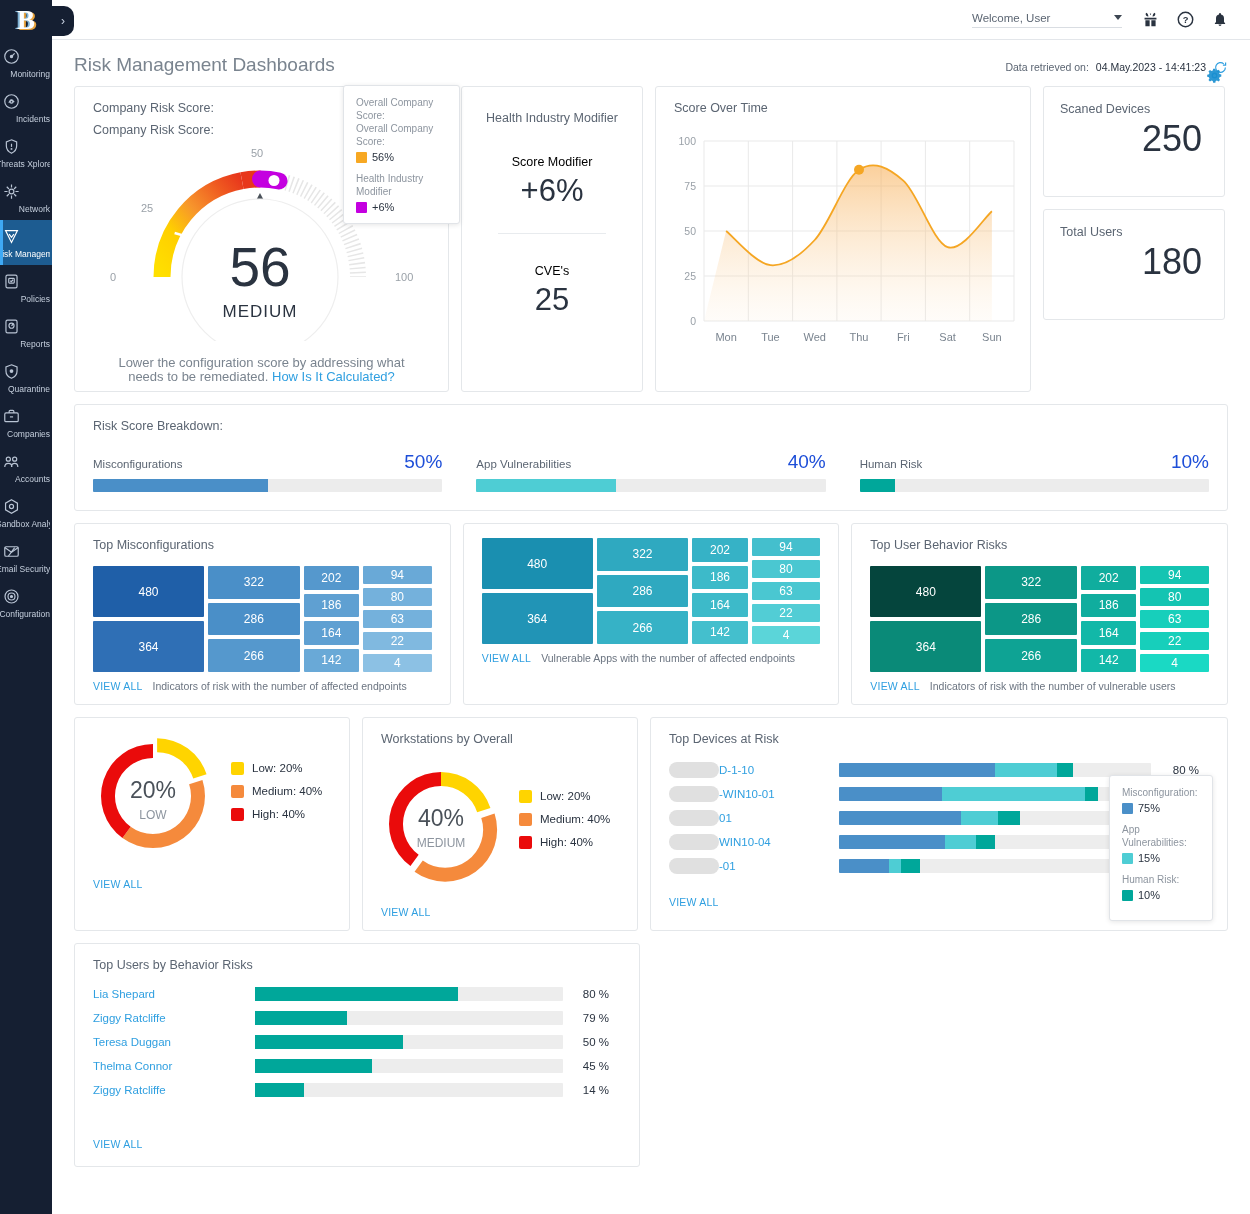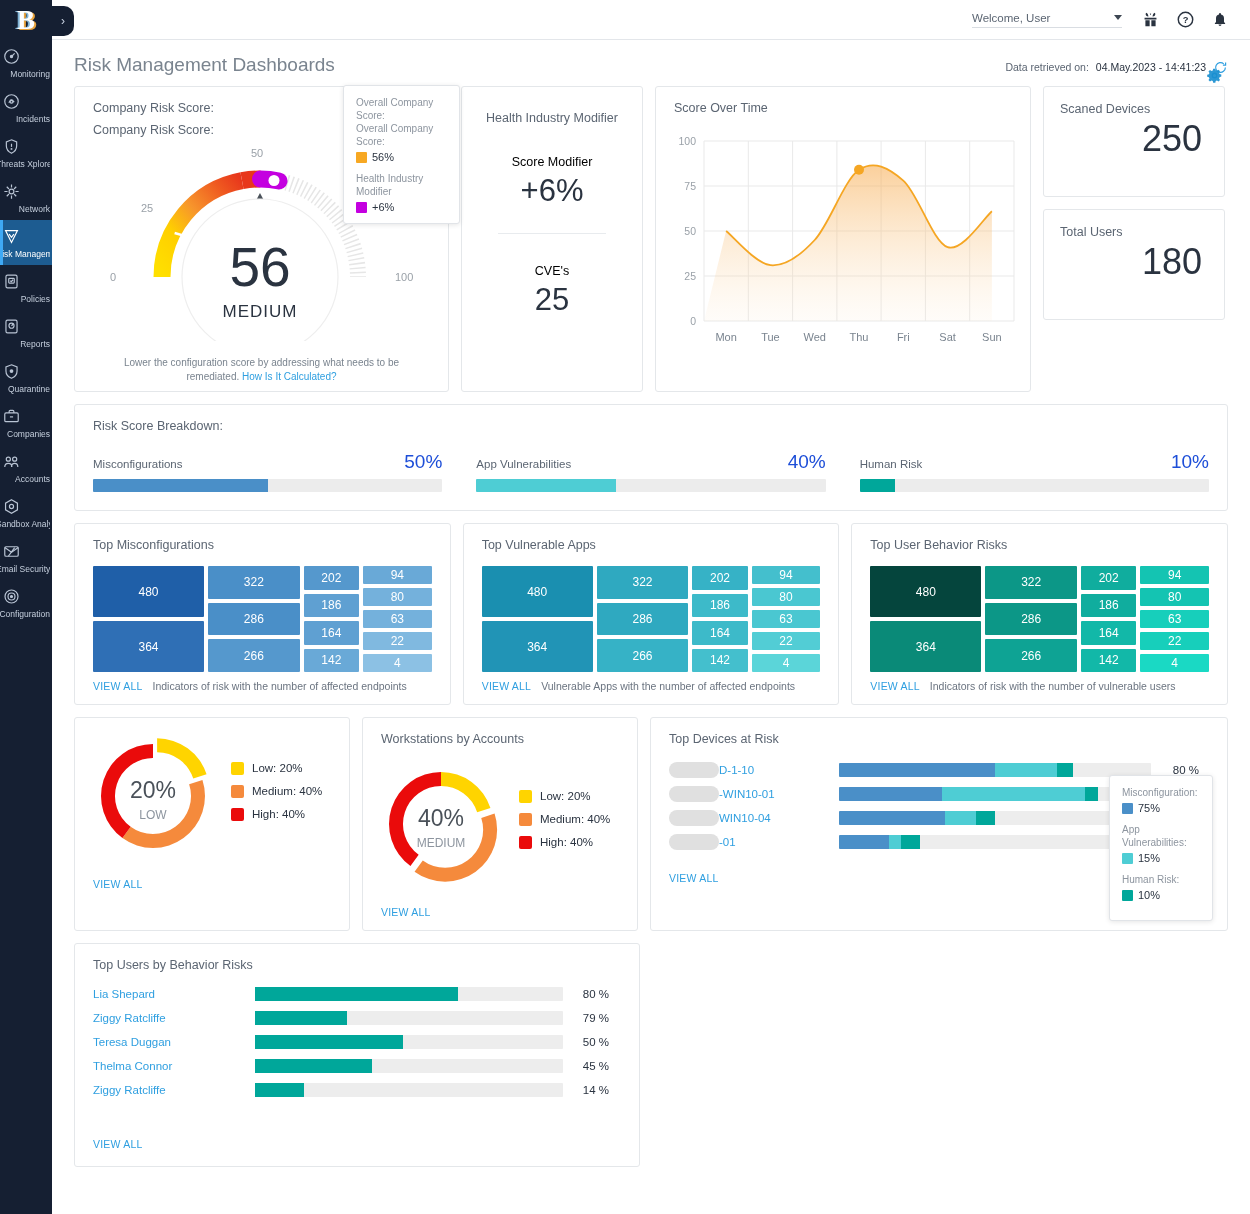--- a/index.html
+++ b/index.html
@@ -85,21 +85,21 @@
   .card {
     background:#fff; border:1px solid #e4e7ea; border-radius: 3px;
     position: relative;
   }
   .card-title { font-size: 12.5px; color:#5b6572; padding: 14px 0 0 18px; }
 
   
   #gauge-card { width: 375px; padding-bottom: 1px; }
   #gauge-card .sub { font-size: 12.5px; color:#5b6572; padding: 8px 0 0 18px;}
   #gauge-wrap { position: relative; height: 215px; margin-top: 4px; }
-  #gauge-hint { text-align:center; font-size:10px; color:#7a848f; line-height:14px; padding:0 36px 6px 36px;}
+  #gauge-hint { text-align:center; font-size:13px; color:#7a848f; line-height:14px; padding:0 36px 6px 36px;}
   #gauge-hint a { color:#2f9fe0; text-decoration:none; }
 
   
   #health-card { width: 182px; text-align:center; }
   #health-card .t { font-size:12.5px; color:#5b6572; padding-top:24px; }
   #health-card .k { font-size:12.5px; color:#000000; padding-top:30px; }
   #health-card .v { font-size:31px; color:#2a3340; padding-top:4px; }
   #health-card .divider { height:1px; background:#e8ebee; margin: 24px 36px 0 36px; }
 
   
@@ -533,21 +533,20 @@
                 <div class="tm-cell" style="flex:17;background:#80b9e0">22</div>
                 <div class="tm-cell" style="flex:17;background:#8cc1e4">4</div>
               </div>
             </div>
             <div class="tm-foot">
               <span class="view-all">VIEW ALL</span>
               <span class="tm-desc">Indicators of risk with the number of affected endpoints</span>
             </div>
           </div>
           <div class="card tm-card">
-            <div class="card-title">Top Vulnerable Apps</div>
             <div class="tm">
               <div class="tm-col" style="flex:34">
                 <div class="tm-cell" style="flex:48;background:#1a8fb0">480</div>
                 <div class="tm-cell" style="flex:48;background:#2194b6">364</div>
               </div>
               <div class="tm-col" style="flex:28">
                 <div class="tm-cell" style="flex:31;background:#2fa9c0">322</div>
                 <div class="tm-cell" style="flex:31;background:#2fa9c0">286</div>
                 <div class="tm-cell" style="flex:31;background:#36b2c6">266</div>
               </div>
@@ -629,21 +628,21 @@
                   <span>High: 40%</span>
                 </div>
               </div>
           </div>
           <div class="donut-foot">
             <span class="view-all">VIEW ALL</span>
           </div>
         </div>
 
         <div class="card donut-card">
-          <div class="card-title">Workstations by Accounts</div>
+          <div class="card-title">Workstations by Overall</div>
           <div class="donut-body">
             <div id="donut-1">
                 <svg width="128" height="128" viewBox="0 0 128 128">
                   <path d="M 64.00 12.00 A 52 52 0 0 1 113.45 47.93 L 100.14 52.26 A 38 38 0 0 0 64.00 26.00 Z" fill="#ffd400"></path>
                   <path d="M 117.57 53.59 A 52 52 0 0 1 37.55 111.73 L 45.78 100.41 A 38 38 0 0 0 104.25 57.92 Z" fill="#f58a3c"></path>
                   <path d="M 33.44 106.07 A 52 52 0 0 1 64.00 12.00 L 64.00 26.00 A 38 38 0 0 0 41.66 94.74 Z" fill="#ea0b0b"></path>
                   <text x="64" y="66" font-size="23" fill="#4a5159" text-anchor="middle" font-family="Liberation Sans, sans-serif">40%</text>
                   <text x="64" y="87" font-size="12" fill="#8d959f" text-anchor="middle" font-family="Liberation Sans, sans-serif">MEDIUM</text>
                 </svg>
               </div>
@@ -690,20 +689,32 @@
                 <div class="dev-bar">
                   <div class="seg" style="width:33%;background:#4a8fc8"></div>
                   <div class="seg" style="width:46%;background:#4ecdd4"></div>
                   <div class="seg" style="width:4%;background:#00a79a"></div>
                 </div>
                 <div class="dev-pct"></div>
               </div>
               <div class="dev-row">
                 <div class="dev-name">
                   <span class="redact"></span>
+                  <span>01</span>
+                </div>
+                <div class="dev-bar">
+                  <div class="seg" style="width:39%;background:#4a8fc8"></div>
+                  <div class="seg" style="width:12%;background:#4ecdd4"></div>
+                  <div class="seg" style="width:7%;background:#00a79a"></div>
+                </div>
+                <div class="dev-pct"></div>
+              </div>
+              <div class="dev-row">
+                <div class="dev-name">
+                  <span class="redact"></span>
                   <span>WIN10-04</span>
                 </div>
                 <div class="dev-bar">
                   <div class="seg" style="width:34%;background:#4a8fc8"></div>
                   <div class="seg" style="width:10%;background:#4ecdd4"></div>
                   <div class="seg" style="width:6%;background:#00a79a"></div>
                 </div>
                 <div class="dev-pct"></div>
               </div>
               <div class="dev-row">

